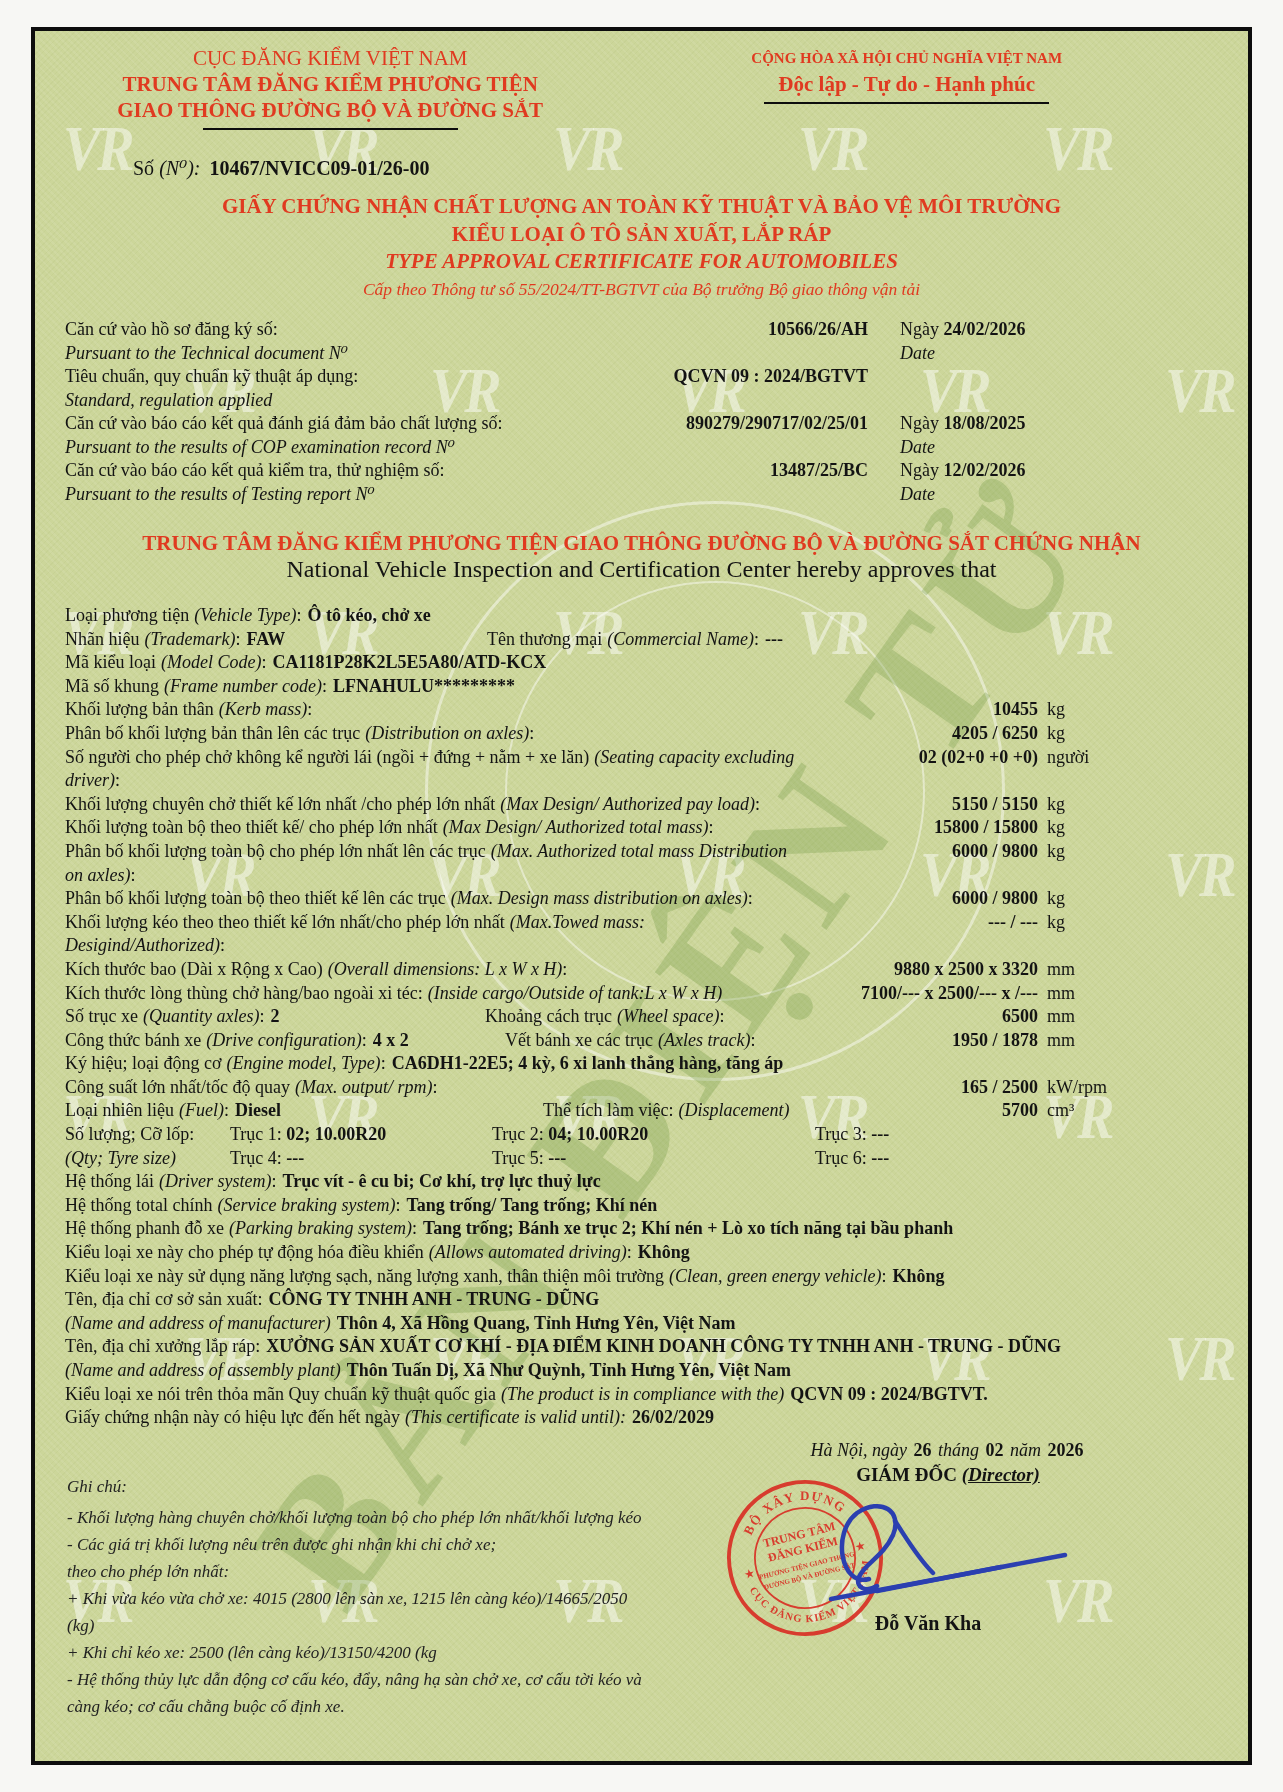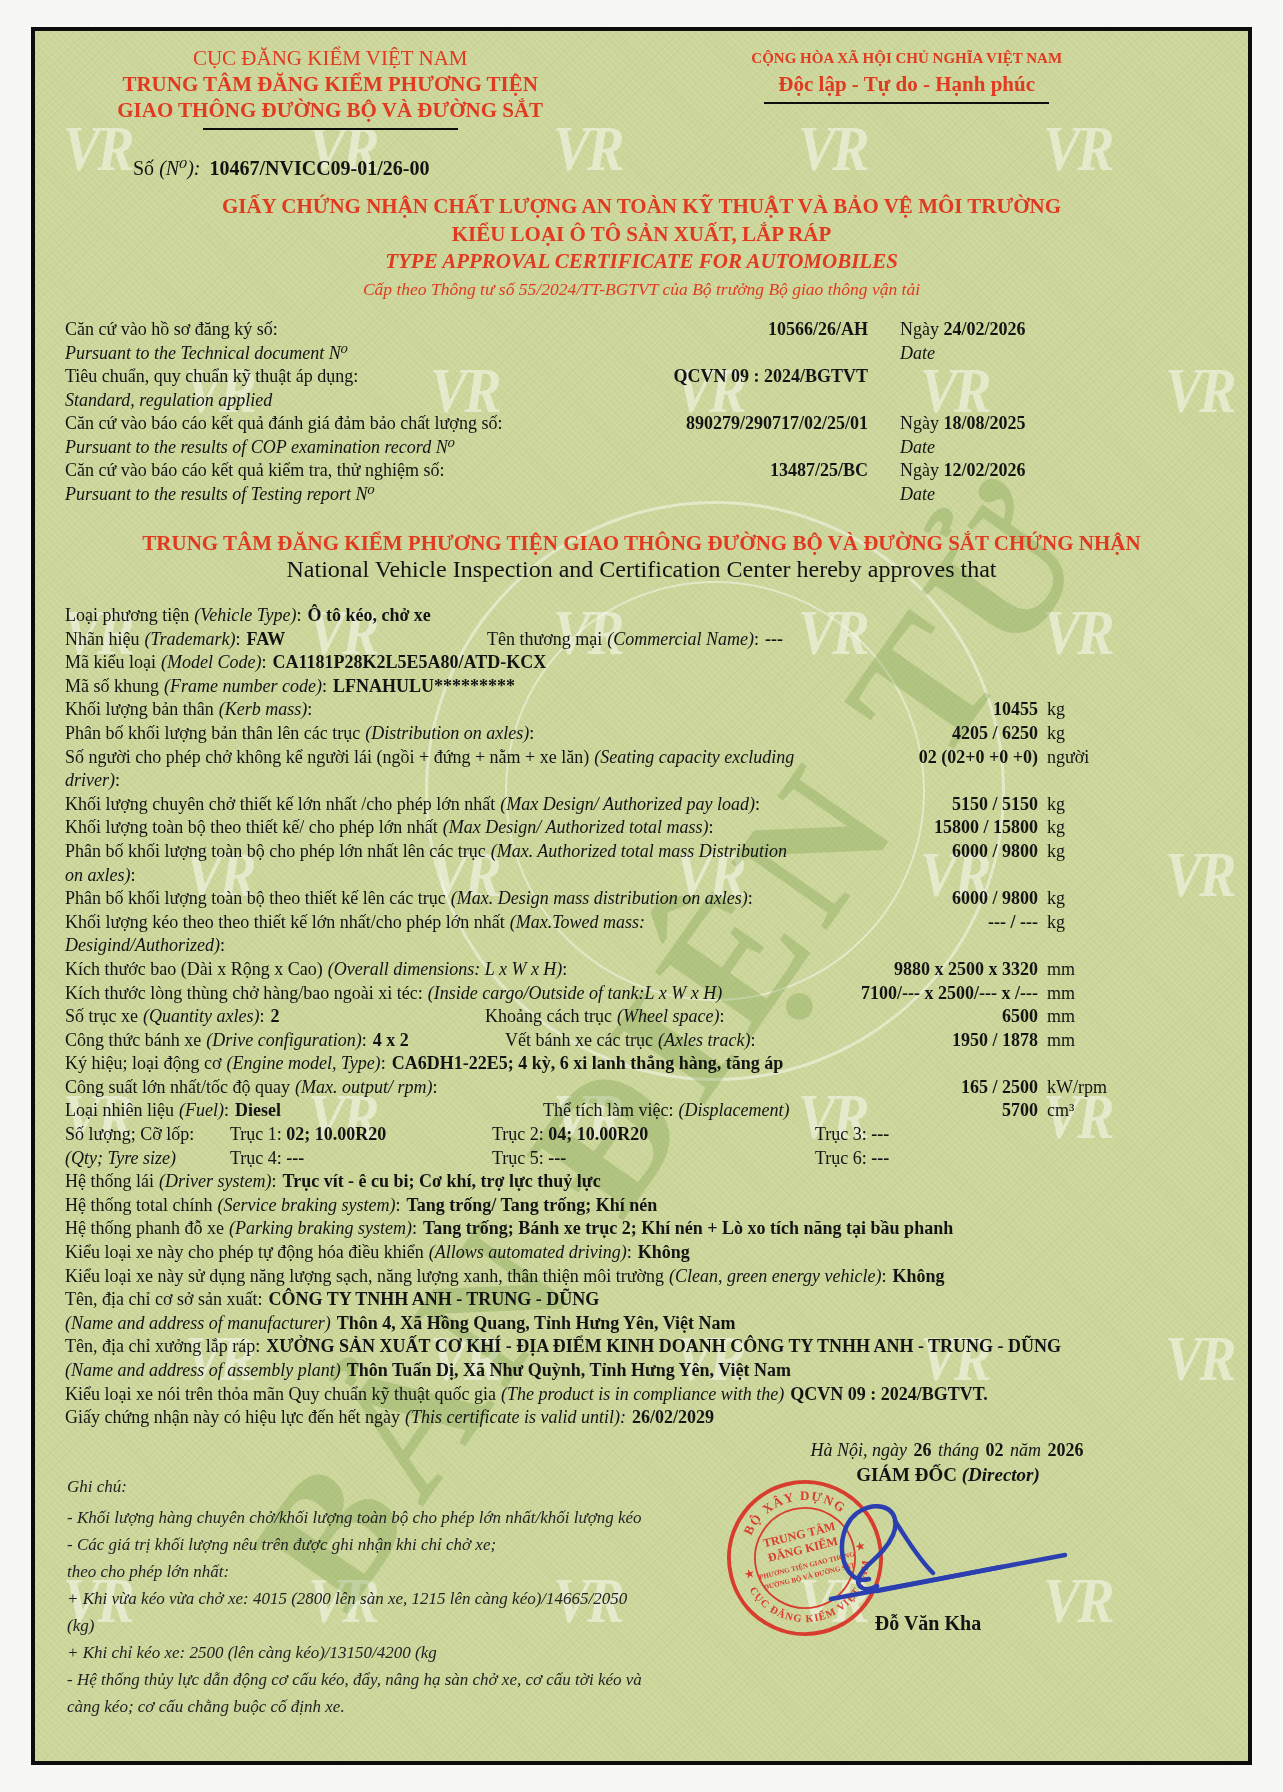--- a/index.html
+++ b/index.html
@@ -70,21 +70,21 @@
   .pair-fixed{display:inline-block;}
   .tyre-row{display:grid;grid-template-columns:165px 262px 323px 1fr;line-height:23.6px;}
   .tyre-row b{font-weight:bold;}
   .addr-row i{font-style:italic;}
 
   
   .signing-area{position:relative;height:310px;margin-top:8px;font-size:18px;}
   .date-line{position:absolute;right:70px;top:0;width:400px;text-align:center;line-height:24px;}
   .date-line b{margin:0 2px;}
   .director{position:absolute;right:70px;top:26px;width:400px;text-align:center;font-weight:bold;font-size:19px;}
-  .director i{font-weight:bold;}
+  .director i{font-weight:bold;text-decoration:underline;}
   .signer-name{position:absolute;left:713px;top:174px;width:300px;text-align:center;font-weight:bold;font-size:20px;z-index:4;}
   .notes{position:absolute;left:2px;top:36px;width:630px;font-style:italic;font-size:17px;color:#222;}
   .notes-title{line-height:26px;margin-bottom:4px;}
   .note-line{line-height:27px;}
 
   .stamp-wrap{position:absolute;left:660px;top:40px;width:160px;height:160px;transform:rotate(-14deg);z-index:3;opacity:.92;}
   .sig-wrap{position:absolute;left:748px;top:55px;width:265px;height:125px;z-index:4;}
 </style>
 </head>
 <body>

